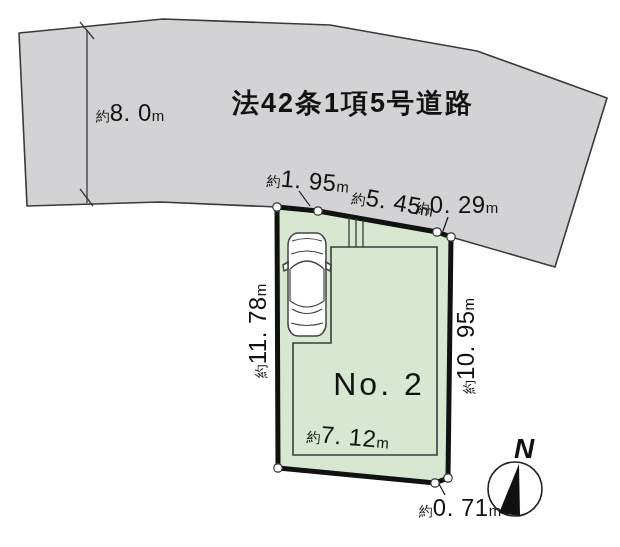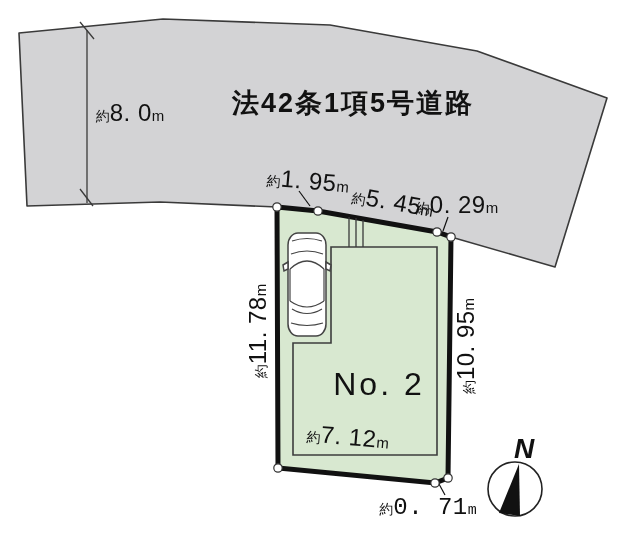--- a/index.html
+++ b/index.html
@@ -110,19 +110,19 @@
   <div class="lbl dim" style="left:466px;top:346px;--rot:-90deg;">
     <span class="yaku">約</span><span class="num">10. 95</span><span class="unit">m</span>
   </div>
 
   <div class="lbl plot-number" style="left:379px;top:384px;">No. 2</div>
 
   <div class="lbl dim" style="left:348px;top:437px;--rot:5deg;">
     <span class="yaku">約</span><span class="num">7. 12</span><span class="unit">m</span>
   </div>
 
-  <div class="lbl dim" style="left:428px;top:508px;font-family:Liberation Mono, monospace;">
+  <div class="lbl dim" style="left:460px;top:508px;">
     <span class="yaku">約</span><span class="num">0. 71</span><span class="unit">m</span>
   </div>
 
   <div class="lbl north-label" style="left:524px;top:449px;">N</div>
 
 </div>
 
 </body></html>

